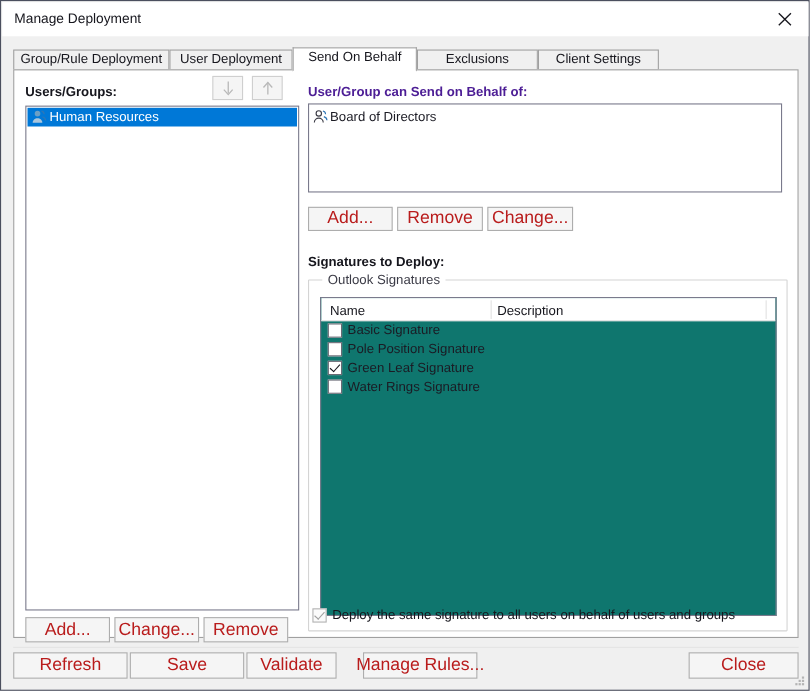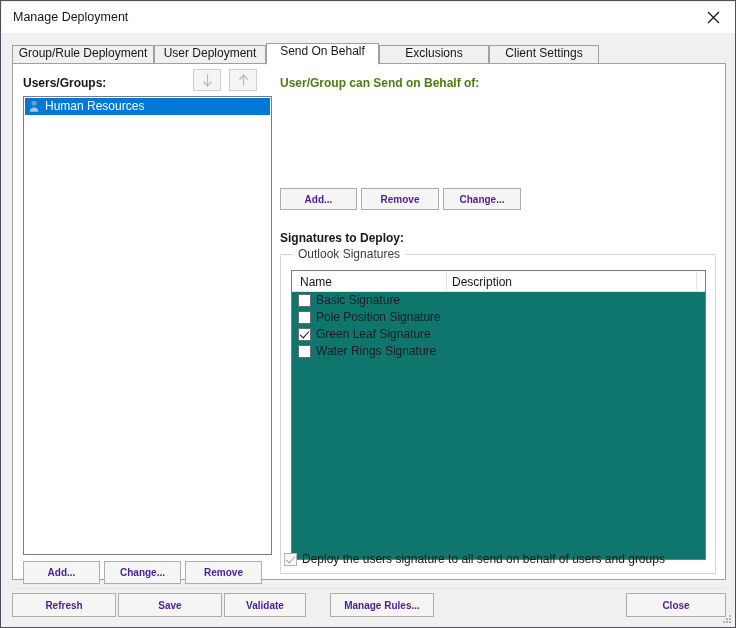--- a/index.html
+++ b/index.html
@@ -103,37 +103,36 @@
     cursor: default;
   }
   .user-row.selected { background: #0078d7; color: #ffffff; }
   .user-row .lbl { font-size: 12px; line-height: 17px; }
 
   .left-btn-row { position: absolute; left: 10px; top: 497px; }
   .btn {
     background: #f5f5f5;
     border: 1px solid #adadad;
     font-family: "Liberation Sans", sans-serif;
-    font-size: 10px; color: #4c1d95;
+    font-size: 16px; color: #b91c1c;
     display: inline-flex; align-items: center; justify-content: center;
     white-space: nowrap;
     cursor: pointer;
-    font-weight: bold;
   }
   .left-btn-row .btn {
     position: absolute; top: 0; width: 77px; height: 23px;
   }
   #left-add    { left: 0px; }
   #left-change { left: 81px; }
   #left-remove { left: 162px; }
 
   
   #sob-label {
     position: absolute; left: 267px; top: 12px;
-    font-size: 12px; font-weight: bold; color: #4d7c0f;
+    font-size: 12px; font-weight: bold; color: #4c1d95;
     white-space: nowrap;
   }
   #sob-list {
     position: absolute; left: 267px; top: 30px;
     width: 431px; height: 81px;
     background: #ffffff;
     border: 1px solid #7a7a8c;
     overflow: hidden;
   }
   .sob-row {
@@ -323,20 +322,33 @@
     </div>
 
     <div class="left-btn-row">
       <button class="btn" id="left-add">Add...</button>
       <button class="btn" id="left-change">Change...</button>
       <button class="btn" id="left-remove">Remove</button>
     </div>
 
     <div id="sob-label">User/Group can Send on Behalf of:</div>
 
+    <div id="sob-list">
+      <div class="sob-row">
+        <span style="display:flex;align-items:center;margin-right:1px;">
+          <svg width="15" height="15" viewBox="0 0 16 16" aria-hidden="true">
+            <circle cx="6.2" cy="4.4" r="2.6" fill="none" stroke="#3c3c46" stroke-width="1.1"></circle>
+            <path d="M1.9 13.2c0-2.6 2-4.3 4.3-4.3s4.3 1.7 4.3 4.3" fill="none" stroke="#3c3c46" stroke-width="1.1"></path>
+            <path d="M10.2 2.1c1.6 0.4 2.6 1.6 2.6 3.1" fill="none" stroke="#2f76b5" stroke-width="1.1"></path>
+            <path d="M11.1 7.5c1.9 0.6 3 1.9 3 3.6" fill="none" stroke="#2f76b5" stroke-width="1.1"></path>
+          </svg>
+        </span>
+        <span class="lbl">Board of Directors</span>
+      </div>
+    </div>
 
     <div class="sob-btn-row">
       <button class="btn" id="sob-add">Add...</button>
       <button class="btn" id="sob-remove">Remove</button>
       <button class="btn" id="sob-change">Change...</button>
     </div>
 
     <div id="sig-label">Signatures to Deploy:</div>
 
     <div id="sig-group">
@@ -366,21 +378,21 @@
           <span class="cbox"></span>
           <span class="lbl">Water Rings Signature</span>
         </div>
       </div>
     </div>
 
   </div>
 
   <div id="deploy-same">
     <span class="cbox checked disabled"></span>
-    <span class="lbl">Deploy the users signature to all send on behalf of users and groups</span>
+    <span class="lbl">Deploy the same signature to all users on behalf of users and groups</span>
   </div>
 
   <div id="bottom-sep"></div>
   <div id="bottombar">
     <button class="btn" id="btn-refresh">Refresh</button>
     <button class="btn" id="btn-save">Save</button>
     <button class="btn" id="btn-validate">Validate</button>
     <button class="btn" id="btn-manage">Manage Rules...</button>
     <button class="btn" id="btn-close">Close</button>
   </div>

